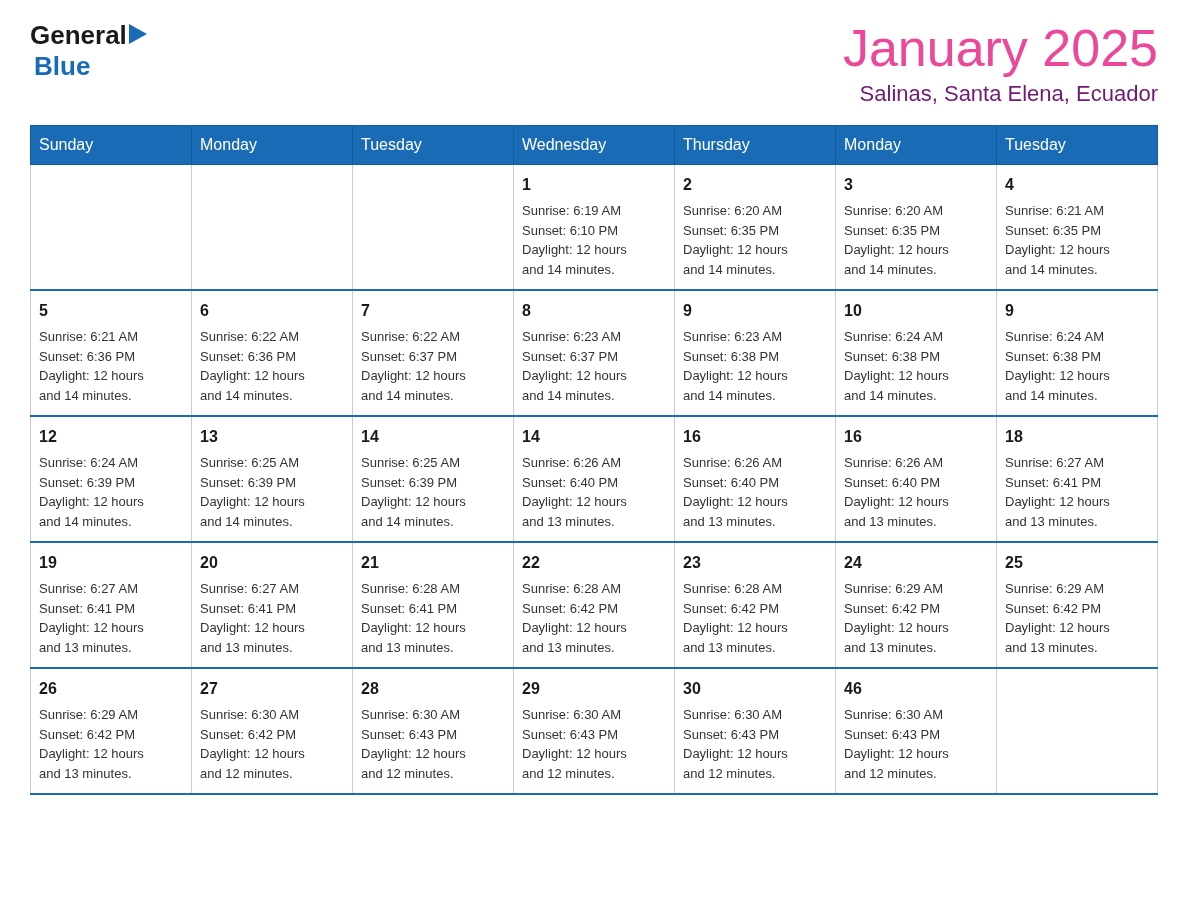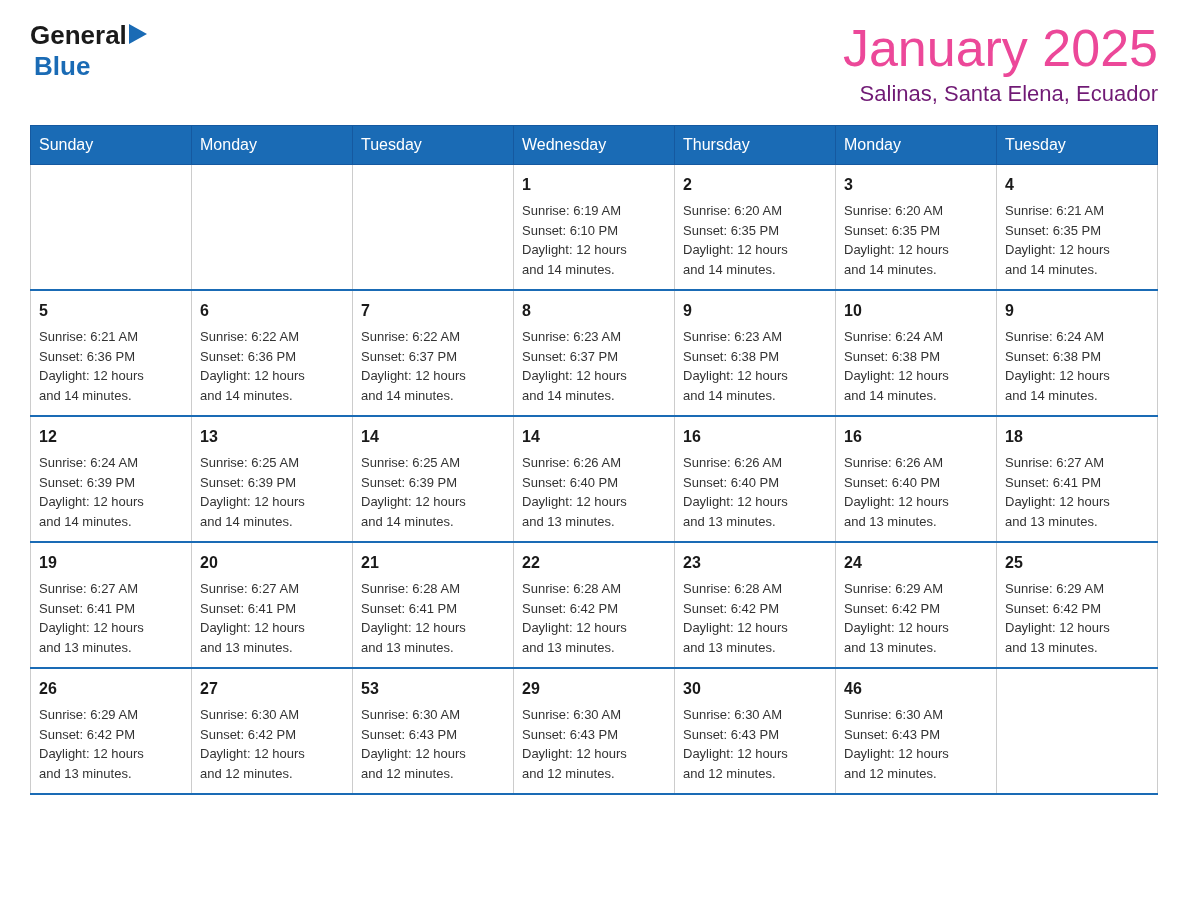--- a/index.html
+++ b/index.html
@@ -327,21 +327,21 @@
           <div>and 13 minutes.</div>
         </td>
         <td>
           <span class="day-number">27</span>
           <div>Sunrise: 6:30 AM</div>
           <div>Sunset: 6:42 PM</div>
           <div>Daylight: 12 hours</div>
           <div>and 12 minutes.</div>
         </td>
         <td>
-          <span class="day-number">53</span>
+          <span class="day-number">28</span>
           <div>Sunrise: 6:30 AM</div>
           <div>Sunset: 6:43 PM</div>
           <div>Daylight: 12 hours</div>
           <div>and 12 minutes.</div>
         </td>
         <td>
           <span class="day-number">29</span>
           <div>Sunrise: 6:30 AM</div>
           <div>Sunset: 6:43 PM</div>
           <div>Daylight: 12 hours</div>

